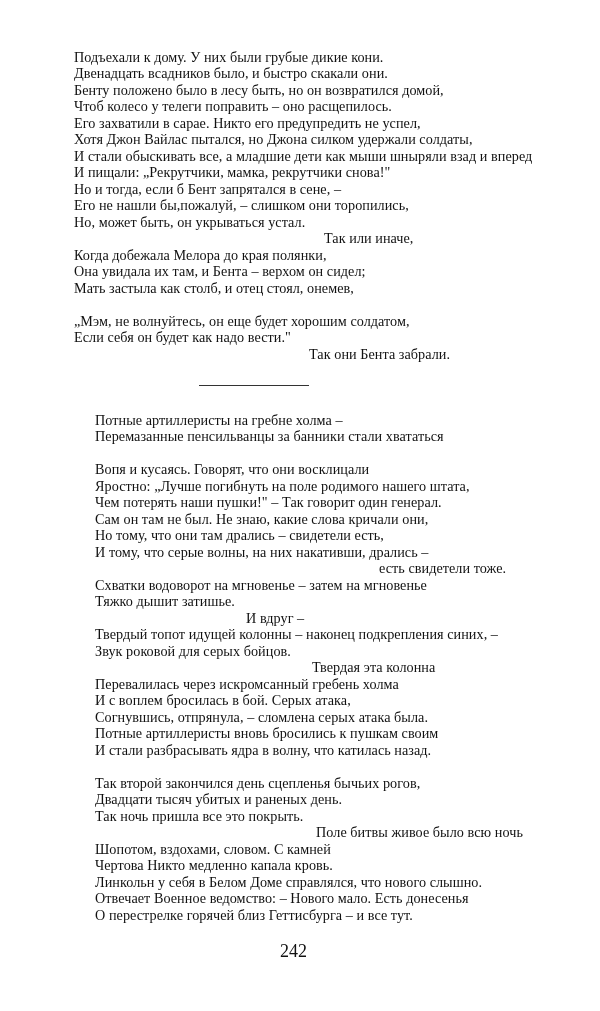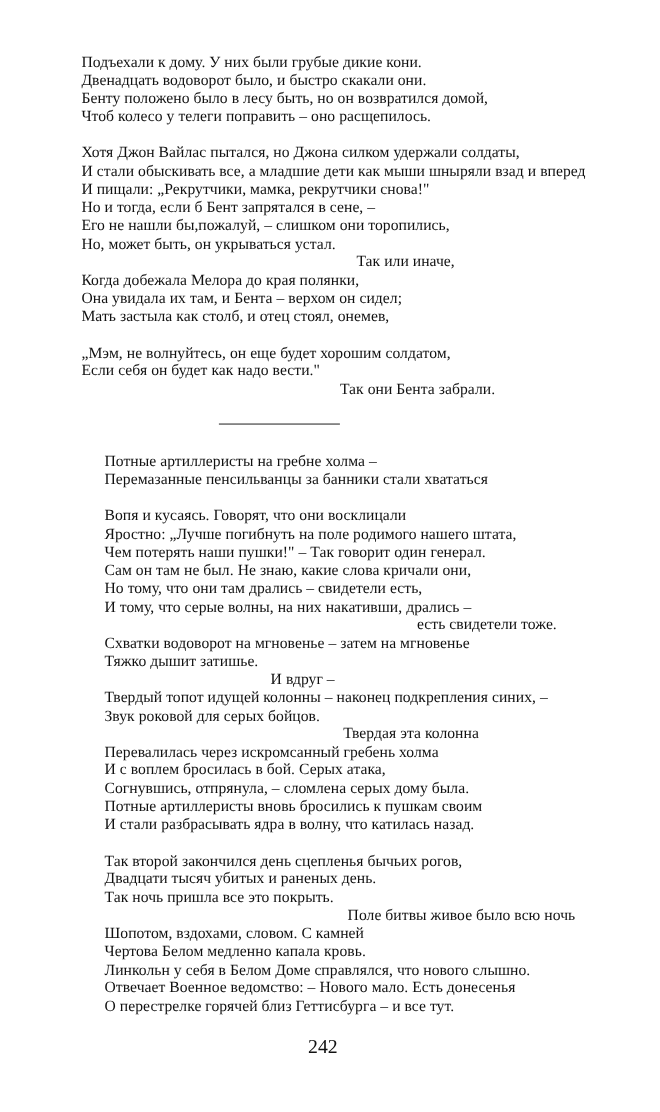--- a/index.html
+++ b/index.html
@@ -9,23 +9,24 @@
     .line { position: absolute; white-space: nowrap; font-size: 14.2px; line-height: 16px; letter-spacing: 0.05px; }
     .sep { position: absolute; left: 187px; top: 385px; width: 110px; height: 1px; background: #333; }
     .pagenum { position: absolute; left: 268px; top: 941px; font-size: 18px; }
   </style>
 </head>
 <body>
 
 <div class="page">
 
   <div class="line" style="left:62px;top:49px">Подъехали к дому. У них были грубые дикие кони.</div>
-  <div class="line" style="left:62px;top:65px">Двенадцать водоворот было, и быстро скакали они.</div>
+  <div class="line" style="left:62px;top:65px">Двенадцать всадников было, и быстро скакали они.</div>
   <div class="line" style="left:62px;top:82px">Бенту положено было в лесу быть, но он возвратился домой,</div>
   <div class="line" style="left:62px;top:98px">Чтоб колесо у телеги поправить – оно расщепилось.</div>
+  <div class="line" style="left:62px;top:115px">Его захватили в сарае. Никто его предупредить не успел,</div>
   <div class="line" style="left:62px;top:131px">Хотя Джон Вайлас пытался, но Джона силком удержали солдаты,</div>
   <div class="line" style="left:62px;top:148px">И стали обыскивать все, а младшие дети как мыши шныряли взад и вперед</div>
   <div class="line" style="left:62px;top:164px">И пищали: „Рекрутчики, мамка, рекрутчики снова!"</div>
   <div class="line" style="left:62px;top:181px">Но и тогда, если б Бент запрятался в сене, –</div>
   <div class="line" style="left:62px;top:197px">Его не нашли бы,пожалуй,  – слишком они торопились,</div>
   <div class="line" style="left:62px;top:214px">Но, может быть, он укрываться устал.</div>
   <div class="line" style="left:312px;top:230px">Так или иначе,</div>
   <div class="line" style="left:62px;top:247px">Когда добежала Мелора до края полянки,</div>
   <div class="line" style="left:62px;top:263px">Она увидала их там, и Бента – верхом он сидел;</div>
   <div class="line" style="left:62px;top:280px">Мать застыла как столб, и отец стоял, онемев,</div>
@@ -45,28 +46,28 @@
   <div class="line" style="left:83px;top:544px">И тому, что серые волны, на них накативши, дрались –</div>
   <div class="line" style="left:367px;top:560px">есть свидетели тоже.</div>
   <div class="line" style="left:83px;top:577px">Схватки водоворот на мгновенье – затем на мгновенье</div>
   <div class="line" style="left:83px;top:593px">Тяжко дышит затишье.</div>
   <div class="line" style="left:234px;top:610px">И вдруг –</div>
   <div class="line" style="left:83px;top:626px">Твердый топот идущей колонны – наконец подкрепления синих, –</div>
   <div class="line" style="left:83px;top:643px">Звук роковой для серых бойцов.</div>
   <div class="line" style="left:300px;top:659px">Твердая эта колонна</div>
   <div class="line" style="left:83px;top:676px">Перевалилась через искромсанный гребень холма</div>
   <div class="line" style="left:83px;top:692px">И с воплем бросилась в бой. Серых атака,</div>
-  <div class="line" style="left:83px;top:709px">Согнувшись, отпрянула, – сломлена серых дому была.</div>
+  <div class="line" style="left:83px;top:709px">Согнувшись, отпрянула, – сломлена серых атака была.</div>
   <div class="line" style="left:83px;top:725px">Потные артиллеристы вновь бросились к пушкам своим</div>
   <div class="line" style="left:83px;top:742px">И стали разбрасывать ядра в волну, что катилась назад.</div>
 
   <div class="line" style="left:83px;top:775px">Так второй закончился день сцепленья бычьих рогов,</div>
   <div class="line" style="left:83px;top:791px">Двадцати тысяч убитых и раненых день.</div>
   <div class="line" style="left:83px;top:808px">Так ночь пришла все это покрыть.</div>
   <div class="line" style="left:304px;top:824px">Поле битвы живое было всю ночь</div>
   <div class="line" style="left:83px;top:841px">Шопотом, вздохами, словом. С камней</div>
-  <div class="line" style="left:83px;top:857px">Чертова Белом медленно капала кровь.</div>
+  <div class="line" style="left:83px;top:857px">Чертова Никто медленно капала кровь.</div>
   <div class="line" style="left:83px;top:874px">Линкольн у себя в Белом Доме справлялся, что нового слышно.</div>
   <div class="line" style="left:83px;top:890px">Отвечает Военное ведомство: – Нового мало. Есть донесенья</div>
   <div class="line" style="left:83px;top:907px">О перестрелке горячей близ Геттисбурга – и все тут.</div>
 
   <div class="pagenum">242</div>
 </div>
 
 </body></html>

